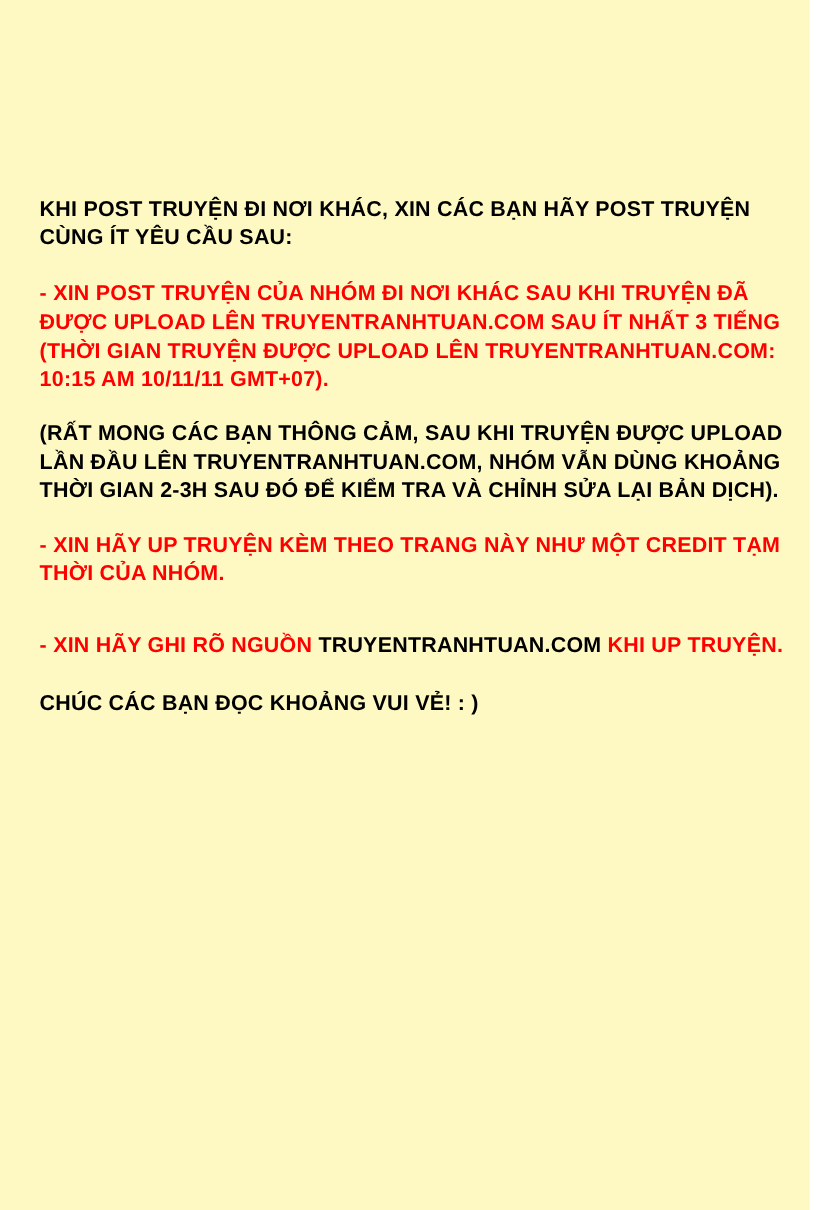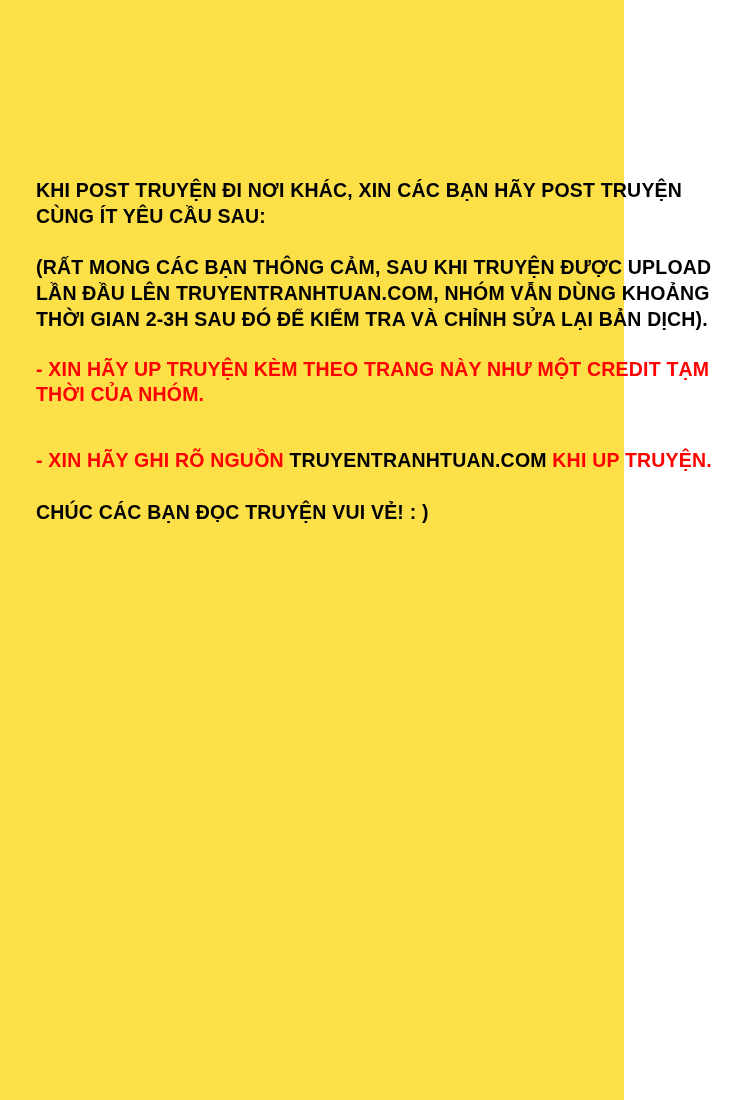--- a/index.html
+++ b/index.html
@@ -12,23 +12,23 @@
     height: 1100px;
     font-family: "Liberation Sans", sans-serif;
     color: #000000;
     position: relative;
     overflow: hidden;
   }
   .page {
     position: absolute;
     left: 0;
     top: 0;
-    width: 624px;
+    width: 736px;
     height: 1100px;
-    background: #fde047;
+    background: #fef9c3;
   }
   .notice {
     position: absolute;
     left: 36px;
     top: 178px;
     width: 690px;
   }
   .para {
     margin: 0 0 22px 0;
     font-size: 19.5px;
@@ -71,26 +71,27 @@
 </style>
 </head>
 <body>
 
 <div class="page">
 
   <div class="notice">
 
     <p class="para black p-header">KHI POST TRUYỆN ĐI NƠI KHÁC, XIN CÁC BẠN HÃY POST TRUYỆN CÙNG ÍT YÊU CẦU SAU:</p>
 
+    <p class="para red p-rule1">- XIN POST TRUYỆN CỦA NHÓM ĐI NƠI KHÁC SAU KHI TRUYỆN ĐÃ ĐƯỢC UPLOAD LÊN TRUYENTRANHTUAN.COM SAU ÍT NHẤT 3 TIẾNG (THỜI GIAN TRUYỆN ĐƯỢC UPLOAD LÊN TRUYENTRANHTUAN.COM: 10:15 AM 10/11/11 GMT+07).</p>
 
     <p class="para black p-rule1">(RẤT MONG CÁC BẠN THÔNG CẢM, SAU KHI TRUYỆN ĐƯỢC UPLOAD LẦN ĐẦU LÊN TRUYENTRANHTUAN.COM, NHÓM VẪN DÙNG KHOẢNG THỜI GIAN 2-3H SAU ĐÓ ĐỂ KIỂM TRA VÀ CHỈNH SỬA LẠI BẢN DỊCH).</p>
 
     <p class="para red p-rule3">- XIN HÃY UP TRUYỆN KÈM THEO TRANG NÀY NHƯ MỘT CREDIT TẠM THỜI CỦA NHÓM.</p>
 
     <p class="para p-rule2">
       <span class="inline-red">- XIN HÃY GHI RÕ NGUỒN </span><span class="inline-black nowrap">TRUYENTRANHTUAN.COM</span><span class="inline-red"> KHI UP TRUYỆN.</span>
     </p>
 
-    <p class="para black">CHÚC CÁC BẠN ĐỌC TRUYỆN VUI VẺ! : )</p>
+    <p class="para black">CHÚC CÁC BẠN ĐỌC KHOẢNG VUI VẺ! : )</p>
 
   </div>
 
 </div>
 
 </body></html>

